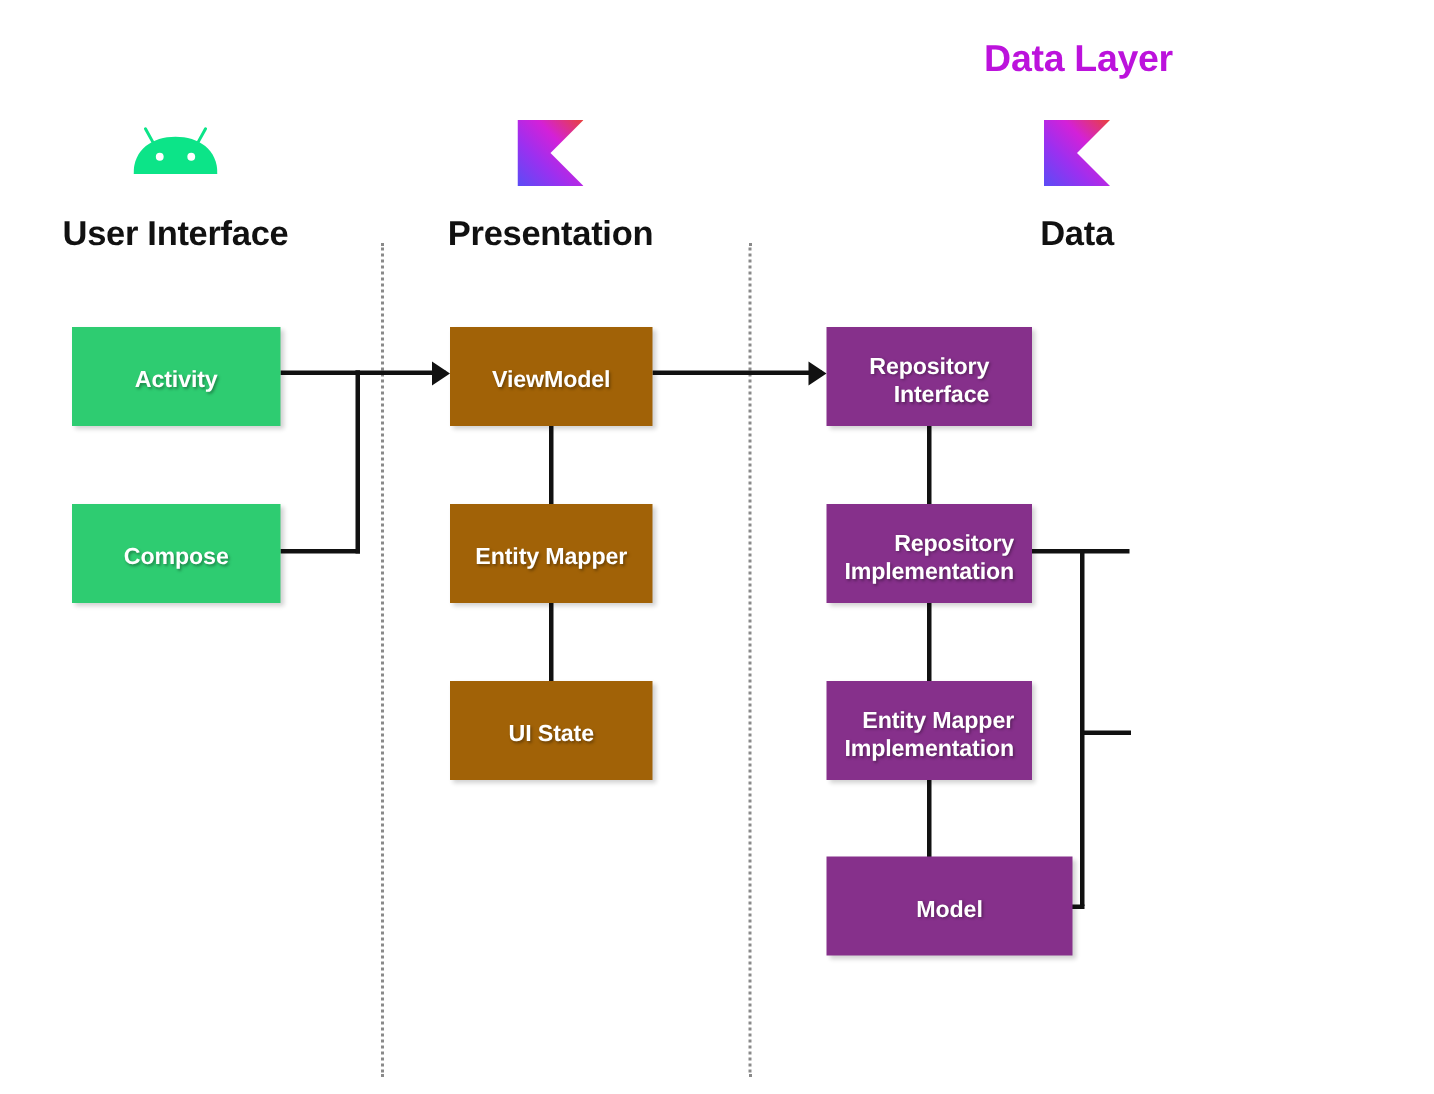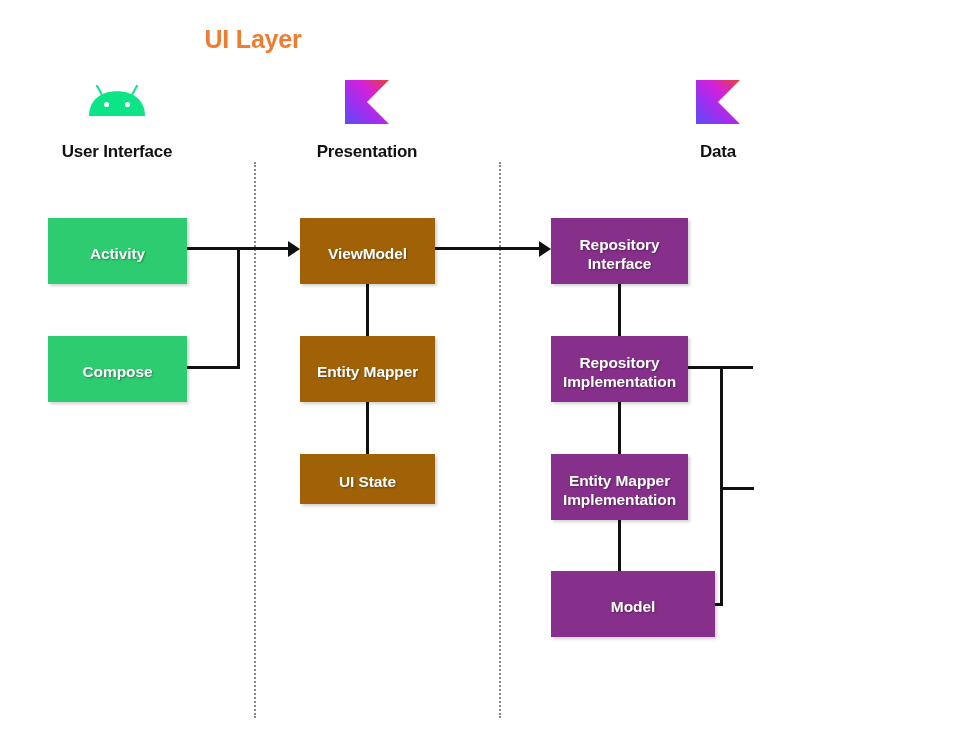--- a/index.html
+++ b/index.html
@@ -25,21 +25,21 @@
     letter-spacing: -0.2px;
     white-space: nowrap;
     transform: translateX(-50%);
   }
   #title-ui    { left: 253px; top: 25px; color: #ED7D31; }
   #title-data  { left: 719px; top: 25px; color: #BC12DC; }
 
   
   .col-label {
     position: absolute;
-    font-size: 17px;
+    font-size: 23px;
     font-weight: bold;
     color: #111111;
     white-space: nowrap;
     transform: translateX(-50%);
     letter-spacing: -0.2px;
   }
   #col-ui    { left: 117px; top: 142px; }
   #col-pres  { left: 367px; top: 142px; }
   #col-data  { left: 718px; top: 142px; }
 
@@ -82,41 +82,41 @@
     line-height: 1.25;
     letter-spacing: -0.1px;
     box-shadow: 2px 2px 3px rgba(0,0,0,0.18);
     text-shadow: 1px 1px 2px rgba(0,0,0,0.35);
     z-index: 4;
     padding: 0 4px;
     box-sizing: border-box;
   }
   .node.green  { background: #2ECC71; }
   .node.orange { background: #a16207; }
-  .node.purple { background: #86308B; }
+  .node.purple { background: #86308B; text-align: right; }
 
   
   .node > span { display: block; transform: translateY(3px); }
 
   
   .arrow {
     position: absolute;
     width: 0; height: 0;
     border-top: 8px solid transparent;
     border-bottom: 8px solid transparent;
     border-left: 12px solid #111111;
     z-index: 5;
   }
 </style>
 </head>
 <body>
 
 <div id="canvas">
 
-  <div class="layer-title" id="title-ui">UI Layer</div>
+  <div class="layer-title" id="title-data">Data Layer</div>
 
   <div class="logo" id="logo-android">
     <svg viewBox="0 0 56 34" width="56" height="34" xmlns="http://www.w3.org/2000/svg">
       <g fill="#0CE488">
         <rect x="9.4" y="1.2" width="2.0" height="12" rx="1" transform="rotate(-29 10.4 7.2)"></rect>
         <rect x="44.6" y="1.2" width="2.0" height="12" rx="1" transform="rotate(29 45.6 7.2)"></rect>
         <path d="M0 33 C0 16.5 12.6 8.2 28 8.2 C43.4 8.2 56 16.5 56 33 Z"></path>
       </g>
       <circle cx="17.5" cy="21.5" r="2.6" fill="#ffffff"></circle>
       <circle cx="38.5" cy="21.5" r="2.6" fill="#ffffff"></circle>
@@ -188,21 +188,21 @@
   </div>
 
   <div class="node orange" style="left:300px; top:218px; width:135px; height:66px;">
     <span>ViewModel</span>
   </div>
 
   <div class="node orange" style="left:300px; top:336px; width:135px; height:66px;">
     <span>Entity Mapper</span>
   </div>
 
-  <div class="node orange" style="left:300px; top:454px; width:135px; height:50px;">
+  <div class="node orange" style="left:300px; top:454px; width:135px; height:66px;">
     <span>UI State</span>
   </div>
 
   <div class="node purple" style="left:551px; top:218px; width:137px; height:66px;">
     <span>Repository<br>Interface</span>
   </div>
 
   <div class="node purple" style="left:551px; top:336px; width:137px; height:66px;">
     <span>Repository<br>Implementation</span>
   </div>

